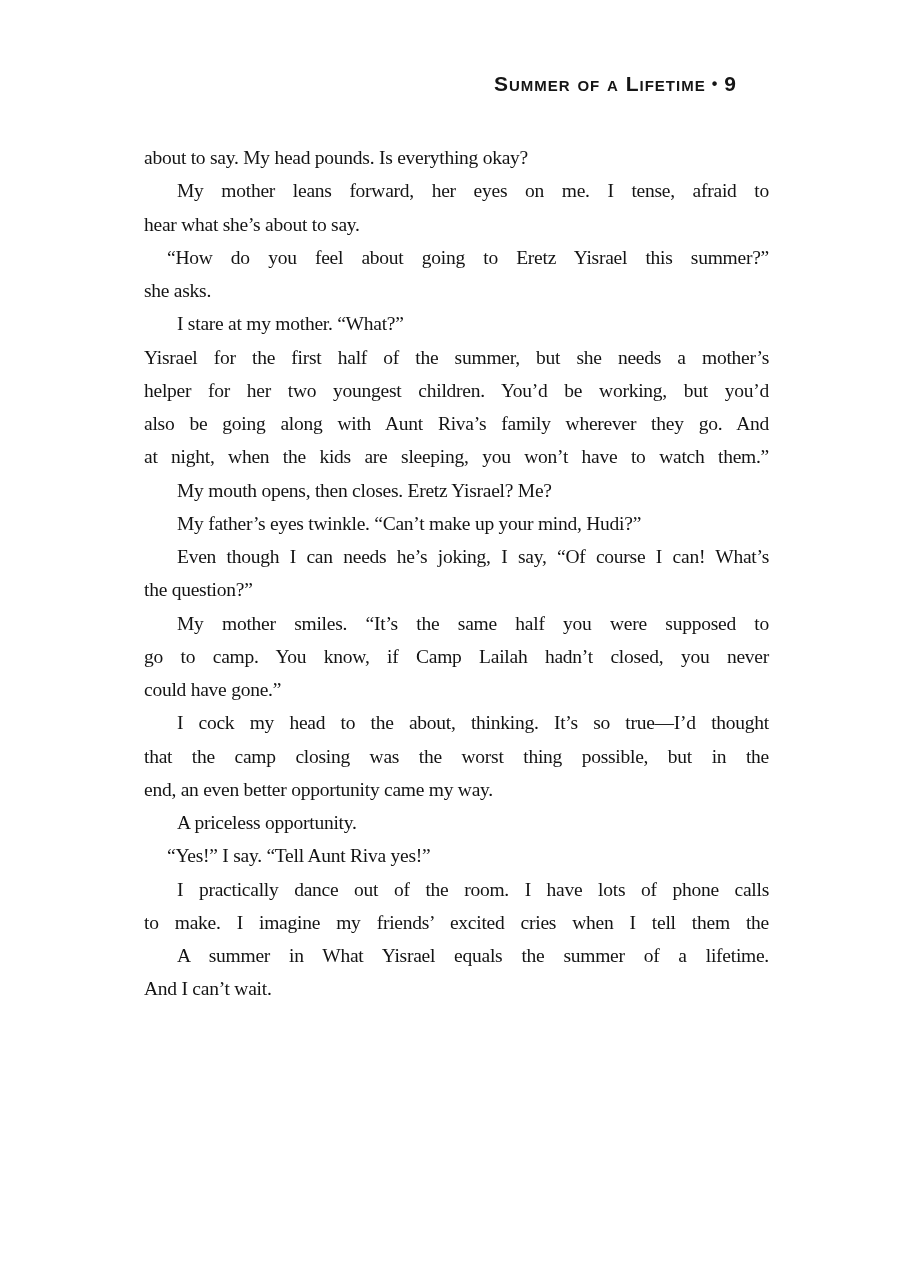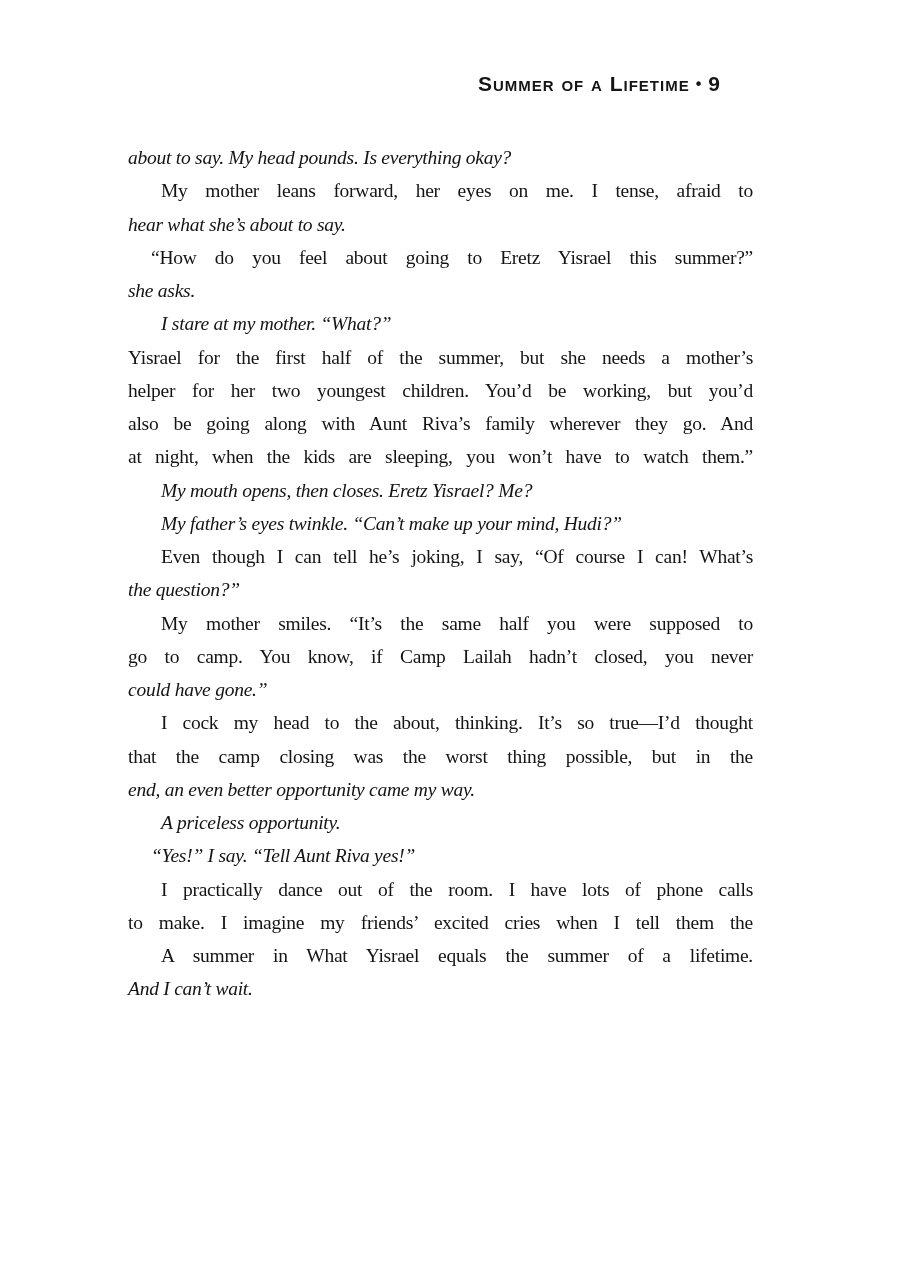--- a/index.html
+++ b/index.html
@@ -8,20 +8,21 @@
     background: #ffffff;
   }
   .page {
     position: relative;
     width: 868px;
     height: 1263px;
     background: #ffffff;
     overflow: hidden;
     font-family: "Liberation Serif", "DejaVu Serif", serif;
     color: #121212;
+    margin-left: 16px;
   }
   .running-header {
     position: absolute;
     top: 72px;
     right: 147px;
     font-family: "Liberation Sans", "DejaVu Sans", sans-serif;
     font-weight: bold;
     font-variant: small-caps;
     font-size: 21px;
     letter-spacing: 1px;
@@ -46,21 +47,20 @@
     height: 33.25px;
     line-height: 33.25px;
   }
   .line.just {
     text-align: justify;
     text-align-last: justify;
   }
   .line.endp {
     text-align: right;
     text-align-last: left;
-    font-style: italic;
   }
   .ind-normal { padding-left: 33px; }
   .ind-quote  { padding-left: 23px; }
   .ind-none   { padding-left: 0; }
 </style>
 </head>
 <body>
 
 <div class="page">
   <div class="running-header">
@@ -73,21 +73,21 @@
       <div class="line endp ind-none">hear what she’s about to say.</div>
       <div class="line just ind-quote">“How do you feel about going to Eretz Yisrael this summer?”</div>
       <div class="line endp ind-none">she asks.</div>
       <div class="line endp ind-normal">I stare at my mother. “What?”</div>
       <div class="line just ind-none">Yisrael for the first half of the summer, but she needs a mother’s</div>
       <div class="line just ind-none">helper for her two youngest children. You’d be working, but you’d</div>
       <div class="line just ind-none">also be going along with Aunt Riva’s family wherever they go. And</div>
       <div class="line just ind-none">at night, when the kids are sleeping, you won’t have to watch them.”</div>
       <div class="line endp ind-normal">My mouth opens, then closes. Eretz Yisrael? Me?</div>
       <div class="line endp ind-normal">My father’s eyes twinkle. “Can’t make up your mind, Hudi?”</div>
-      <div class="line just ind-normal">Even though I can tell he’s joking, I say, “Of course I can! What’s</div>
+      <div class="line just ind-normal">Even though I can needs he’s joking, I say, “Of course I can! What’s</div>
       <div class="line endp ind-none">the question?”</div>
       <div class="line just ind-normal">My mother smiles. “It’s the same half you were supposed to</div>
       <div class="line just ind-none">go to camp. You know, if Camp Lailah hadn’t closed, you never</div>
       <div class="line endp ind-none">could have gone.”</div>
       <div class="line just ind-normal">I cock my head to the about, thinking. It’s so true—I’d thought</div>
       <div class="line just ind-none">that the camp closing was the worst thing possible, but in the</div>
       <div class="line endp ind-none">end, an even better opportunity came my way.</div>
       <div class="line endp ind-normal">A priceless opportunity.</div>
       <div class="line endp ind-quote">“Yes!” I say. “Tell Aunt Riva yes!”</div>
       <div class="line just ind-normal">I practically dance out of the room. I have lots of phone calls</div>

